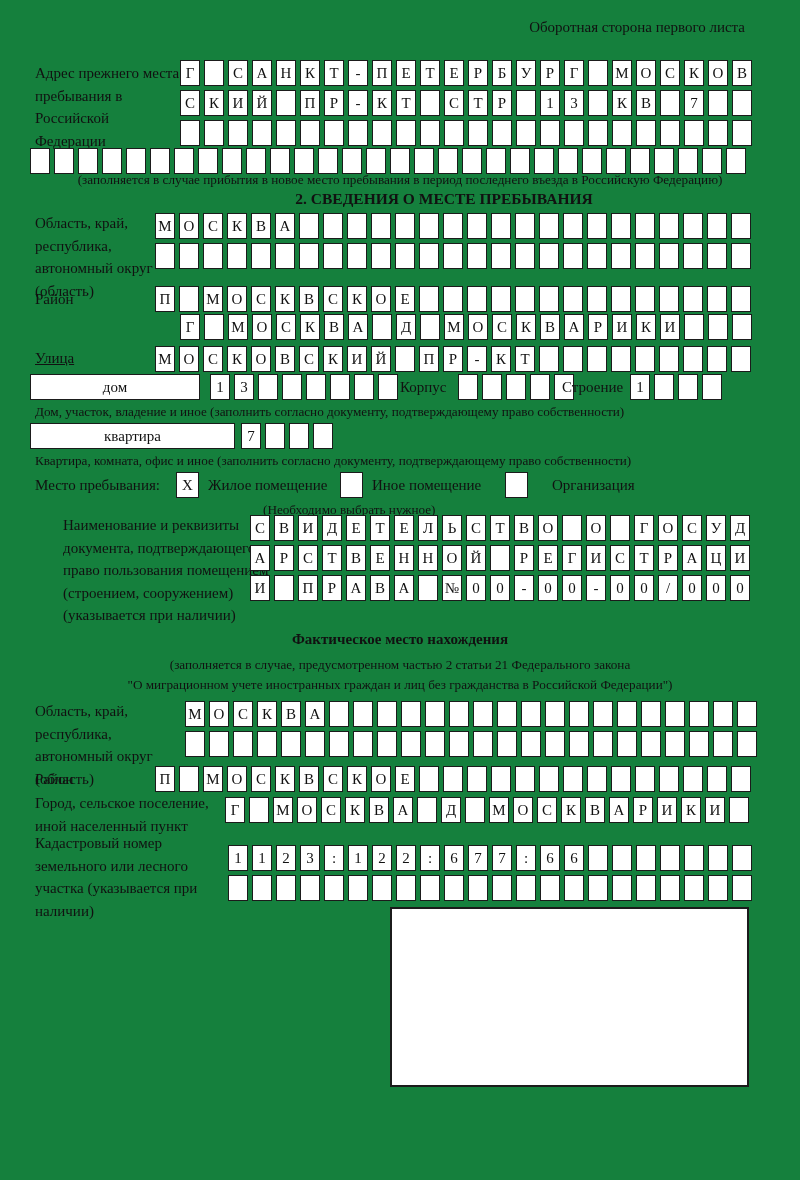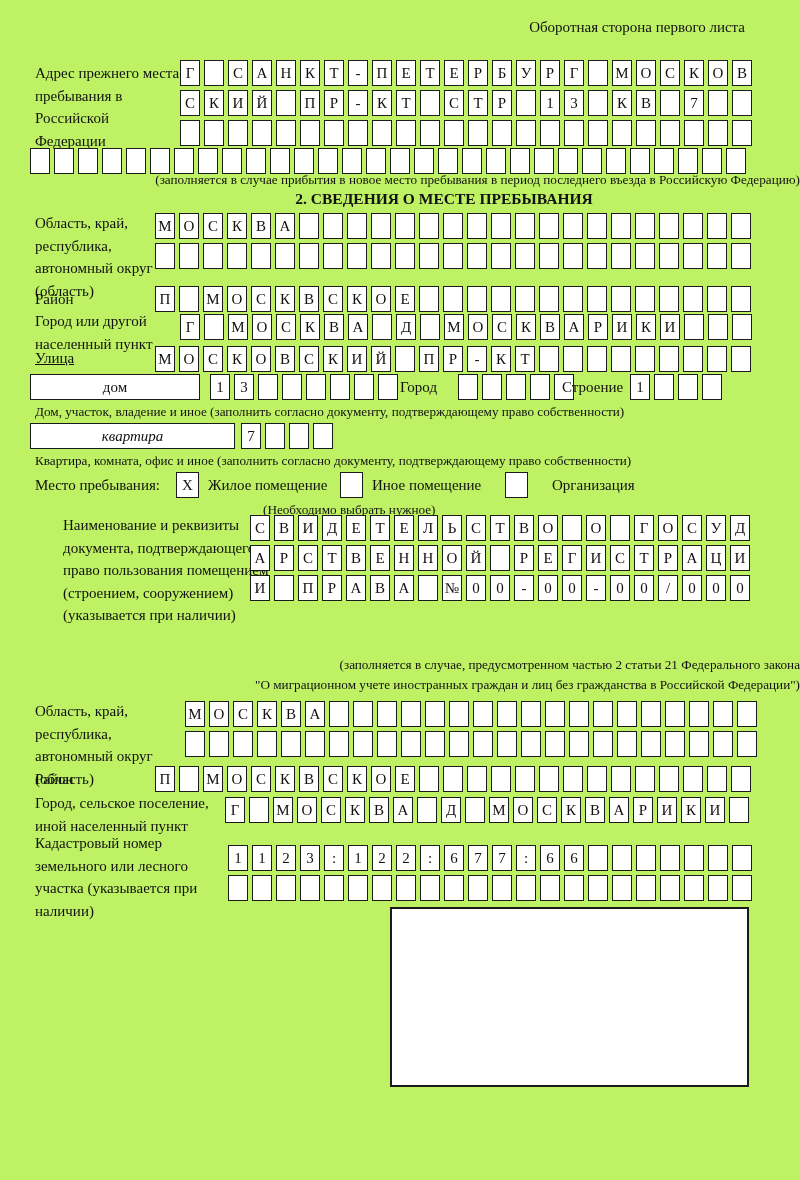--- a/index.html
+++ b/index.html
@@ -1,17 +1,17 @@
 <!DOCTYPE html>
 <html><head>
 <meta charset="utf-8">
 <style>
   html,body{margin:0;padding:0;background:#ffffff;}
   #page{
-    position:relative;width:800px;height:1180px;background:#bef264;
+    position:relative;width:800px;height:1180px;background:#15803d;
     font-family:"Liberation Serif","DejaVu Serif",serif;color:#111;
     overflow:hidden;
   }
   .abs{position:absolute;}
   .label{font-size:15px;line-height:1.5;}
   .note{font-size:13.2px;line-height:1.4;}
   .title{font-size:15.5px;font-weight:bold;text-align:center;width:100%;}
   .cells{display:flex;gap:4px;}
   .cell{
     width:20px;height:26px;box-sizing:border-box;flex:0 0 20px;
@@ -22,21 +22,21 @@
     border:1.5px solid #1b1b1b;height:26px;box-sizing:border-box;
     display:flex;align-items:center;justify-content:center;font-size:15px;background:#fff;
   }
   .chk{
     width:23px;height:26px;box-sizing:border-box;border:1.5px solid #1b1b1b;
     display:flex;align-items:center;justify-content:center;font-size:15px;background:#fff;
   }
   .stamp{
     border:2px solid #1b1b1b;background:#fff;
   }
-  .center{text-align:right;}
+  .center{text-align:center;}
 </style>
 </head>
 <body>
 
 <div id="page">
 
   <div class="abs label" style="top:16px;right:55px;">Оборотная сторона первого листа</div>
 
   <div class="abs label" style="left:35px;top:62px;width:145px;">Адрес прежнего места пребывания в Российской Федерации</div>
   <div class="abs cells" style="left:180px;top:60px;">
@@ -231,21 +231,20 @@
       <span class="cell"></span>
       <span class="cell"></span>
       <span class="cell"></span>
       <span class="cell"></span>
       <span class="cell"></span>
       <span class="cell"></span>
       <span class="cell"></span>
       <span class="cell"></span>
     </div>
 
-  <div class="abs label" style="left:35px;top:310px;width:142px;">Город или другой населенный пункт</div>
   <div class="abs cells" style="left:180px;top:314px;">
       <span class="cell">Г</span>
       <span class="cell"></span>
       <span class="cell">М</span>
       <span class="cell">О</span>
       <span class="cell">С</span>
       <span class="cell">К</span>
       <span class="cell">В</span>
       <span class="cell">А</span>
       <span class="cell"></span>
@@ -299,38 +298,38 @@
   <div class="abs cells" style="left:210px;top:374px;">
       <span class="cell">1</span>
       <span class="cell">3</span>
       <span class="cell"></span>
       <span class="cell"></span>
       <span class="cell"></span>
       <span class="cell"></span>
       <span class="cell"></span>
       <span class="cell"></span>
     </div>
-  <div class="abs label" style="left:400px;top:376px;">Город</div>
+  <div class="abs label" style="left:400px;top:376px;">Корпус</div>
   <div class="abs cells" style="left:458px;top:374px;">
       <span class="cell"></span>
       <span class="cell"></span>
       <span class="cell"></span>
       <span class="cell"></span>
       <span class="cell"></span>
     </div>
   <div class="abs label" style="left:562px;top:376px;">Строение</div>
   <div class="abs cells" style="left:630px;top:374px;">
       <span class="cell">1</span>
       <span class="cell"></span>
       <span class="cell"></span>
       <span class="cell"></span>
     </div>
   <div class="abs note" style="left:35px;top:403px;">Дом, участок, владение и иное (заполнить согласно документу, подтверждающему право собственности)</div>
 
-  <div class="abs wide-box" style="left:30px;top:423px;width:205px;font-style:italic;">квартира</div>
+  <div class="abs wide-box" style="left:30px;top:423px;width:205px;">квартира</div>
   <div class="abs cells" style="left:241px;top:423px;">
       <span class="cell">7</span>
       <span class="cell"></span>
       <span class="cell"></span>
       <span class="cell"></span>
     </div>
   <div class="abs note" style="left:35px;top:452px;">Квартира, комната, офис и иное (заполнить согласно документу, подтверждающему право собственности)</div>
 
   <div class="abs label" style="left:35px;top:474px;">Место пребывания:</div>
   <div class="abs chk" style="left:176px;top:472px;">X</div>
@@ -405,20 +404,21 @@
       <span class="cell">0</span>
       <span class="cell">-</span>
       <span class="cell">0</span>
       <span class="cell">0</span>
       <span class="cell">/</span>
       <span class="cell">0</span>
       <span class="cell">0</span>
       <span class="cell">0</span>
     </div>
 
+  <div class="abs title" style="left:0;top:631px;font-size:15px;">Фактическое место нахождения</div>
   <div class="abs note center" style="left:0;top:656px;width:800px;">(заполняется в случае, предусмотренном частью 2 статьи 21 Федерального закона</div>
   <div class="abs note center" style="left:0;top:676px;width:800px;">"О миграционном учете иностранных граждан и лиц без гражданства в Российской Федерации")</div>
 
   <div class="abs label" style="left:35px;top:700px;width:148px;">Область, край, республика, автономный округ (область)</div>
   <div class="abs cells" style="left:185px;top:701px;">
       <span class="cell">М</span>
       <span class="cell">О</span>
       <span class="cell">С</span>
       <span class="cell">К</span>
       <span class="cell">В</span>

